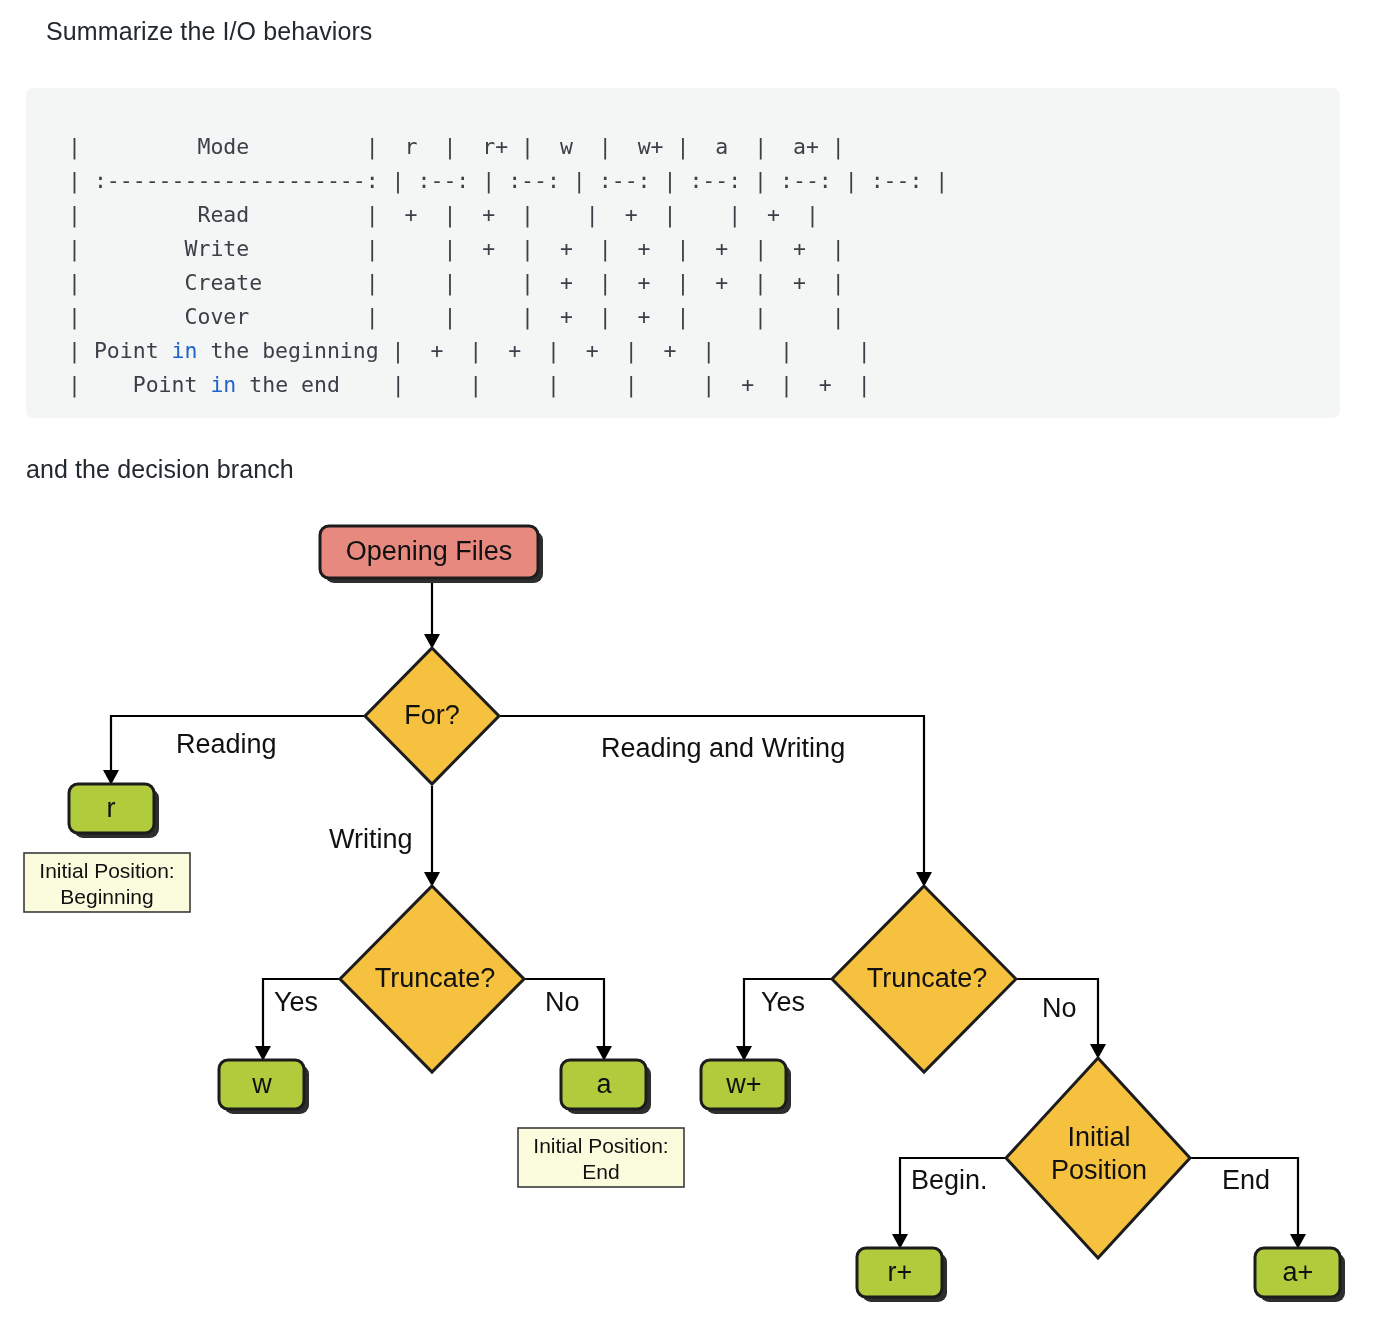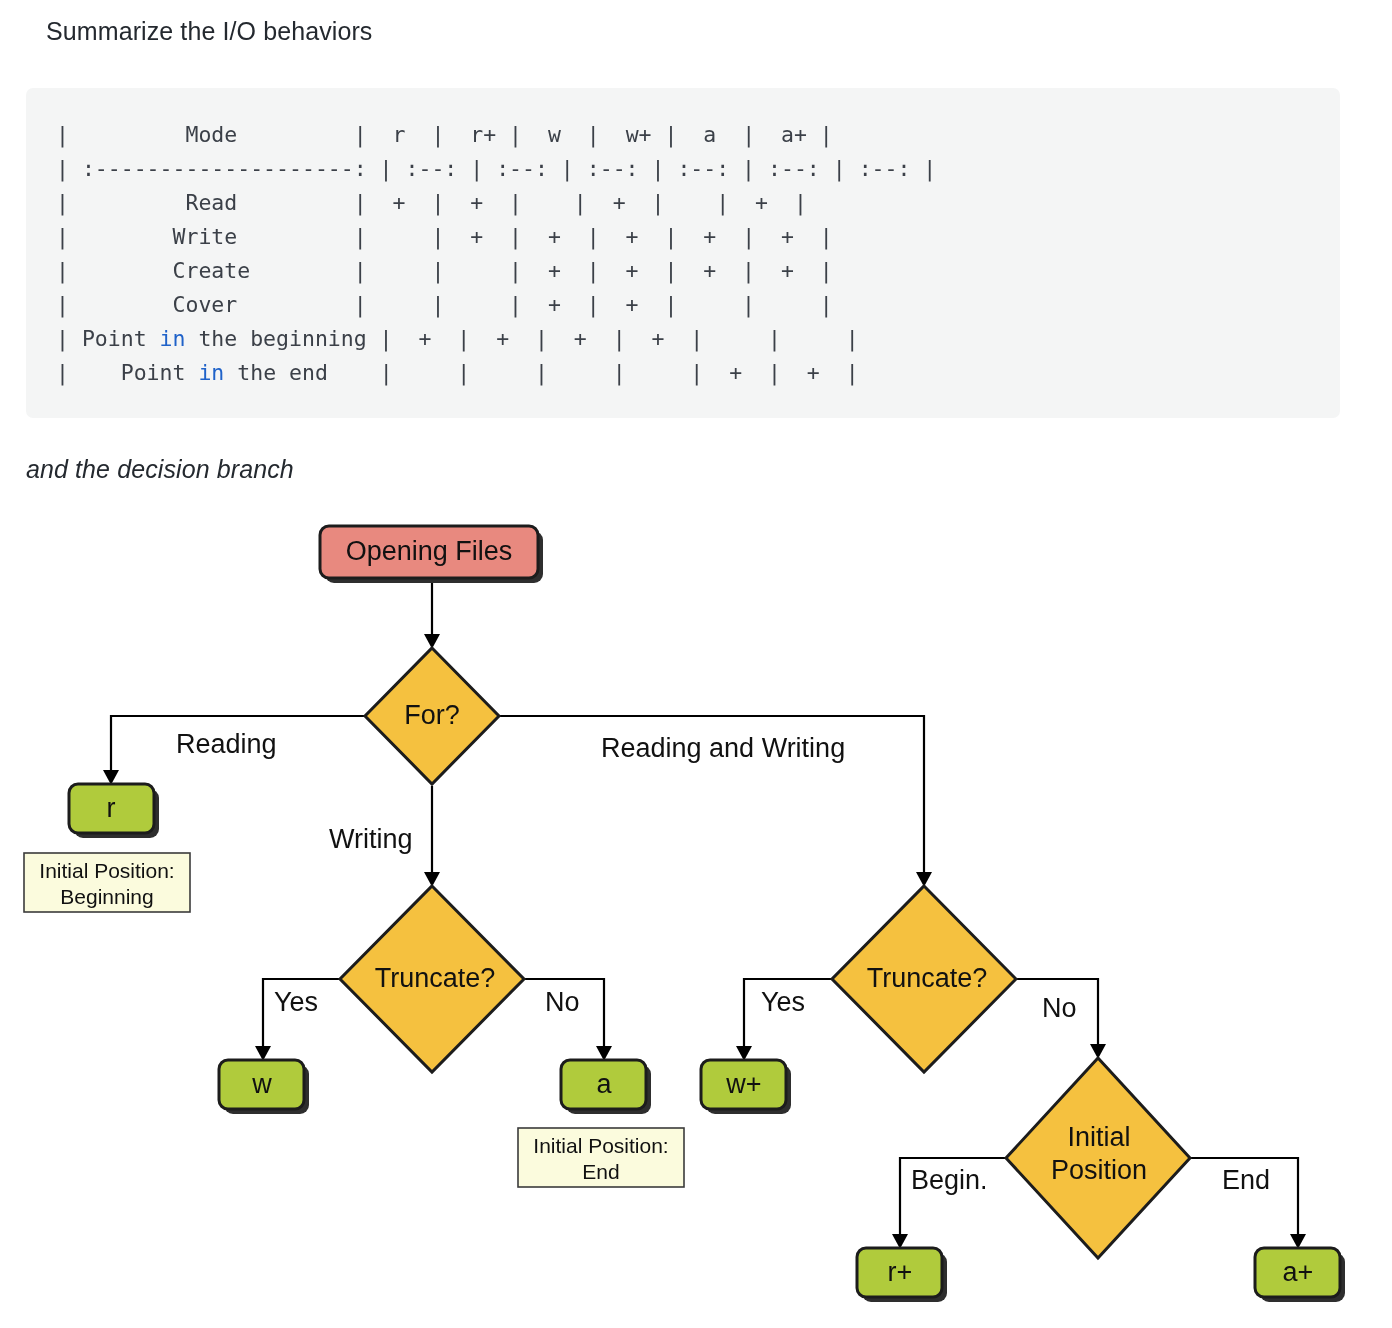--- a/index.html
+++ b/index.html
@@ -15,35 +15,35 @@
     position: relative;
     overflow: hidden;
   }
   .heading {
     font-size: 25px;
     font-weight: 400;
     color: #24292f;
     letter-spacing: 0.1px;
   }
   #heading-main { position: absolute; left: 26px; top: 17px; margin-left: 20px; }
-  #heading-sub  { position: absolute; left: 26px; top: 455px; font-style: italic; }
+  #heading-sub  { position: absolute; left: 26px; top: 455px; }
 
   .codeblock {
     position: absolute;
     left: 26px;
     top: 88px;
     width: 1314px;
     height: 330px;
     background: #f4f5f5;
     border-radius: 7px;
     box-sizing: border-box;
     padding: 26px 0 0 0;
   }
   .codeblock pre {
-    margin: 4px;
+    margin: 16px;
     padding: 0 0 0 26px;
     font-family: "DejaVu Sans Mono", "Liberation Mono", monospace;
     font-size: 21.5px;
     line-height: 34px;
     color: #3b4048;
     white-space: pre;
     letter-spacing: 0px;
   }
   .kw { color: #1f62c9; }
 

